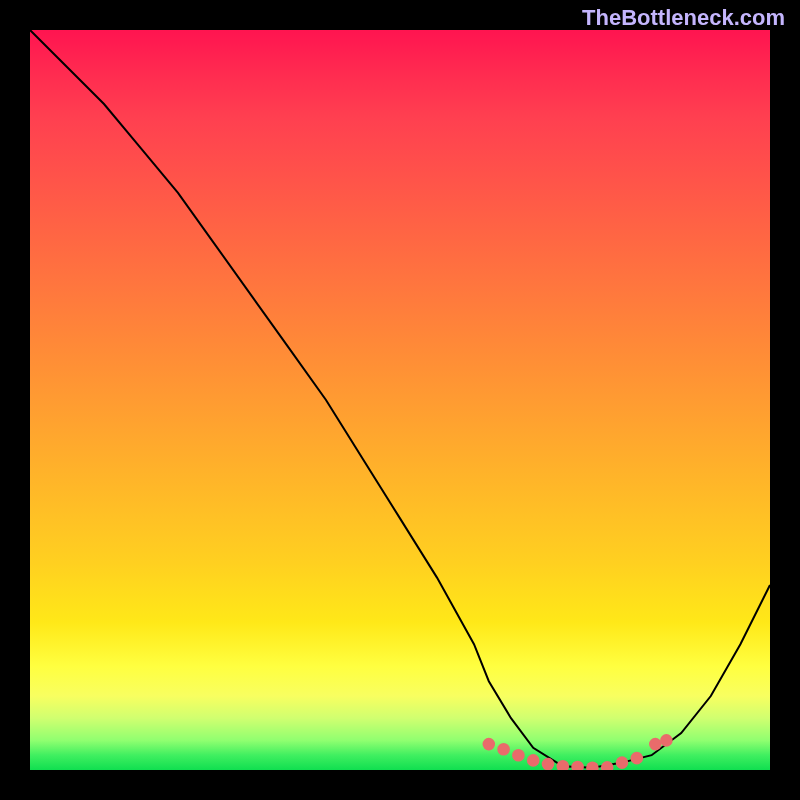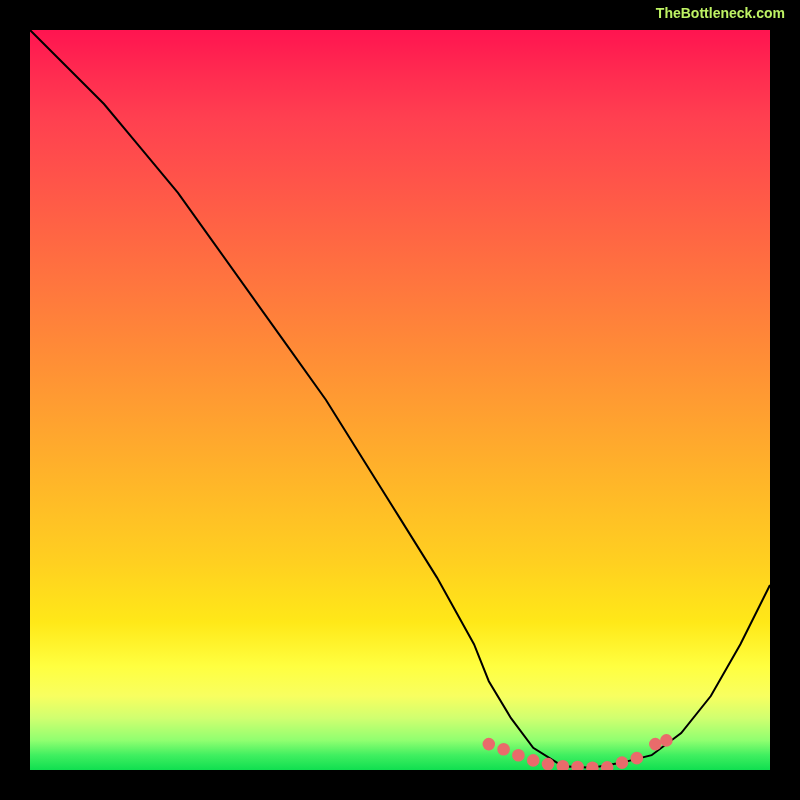--- a/index.html
+++ b/index.html
@@ -14,22 +14,22 @@
   .container {
     position: relative;
     width: 800px;
     height: 800px;
     background: #000;
   }
   .watermark {
     position: absolute;
     top: 5px;
     right: 15px;
-    color: #bef264;
-    font-size: 14px;
+    color: #c4b5fd;
+    font-size: 22px;
     font-weight: bold;
     z-index: 10;
   }
   .plot-area {
     position: absolute;
     left: 30px;
     top: 30px;
     width: 740px;
     height: 740px;
   }

